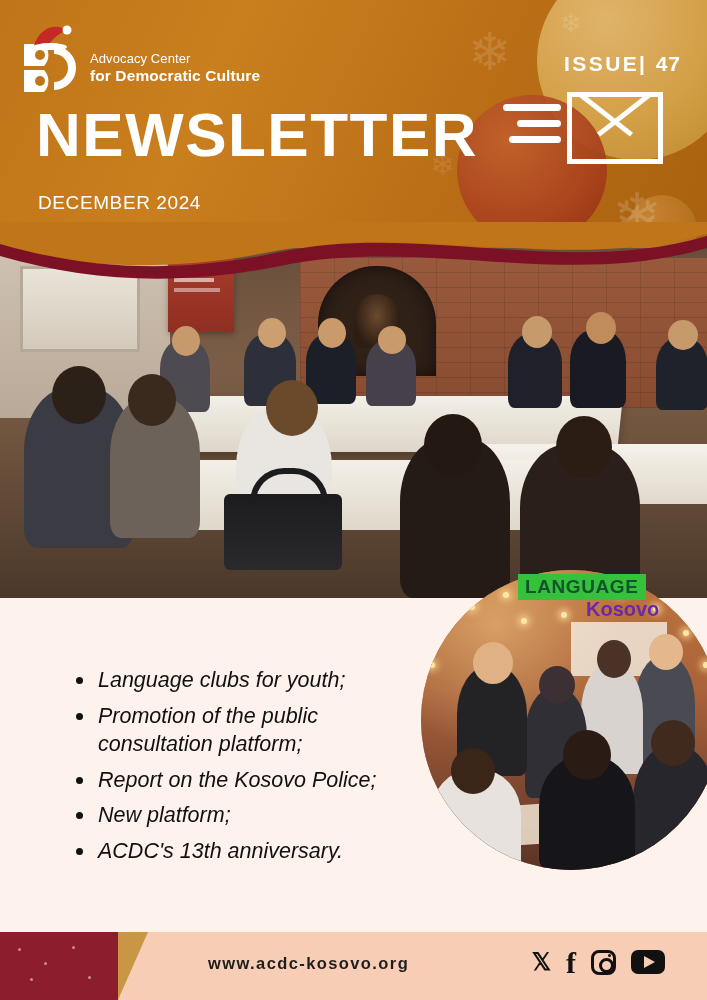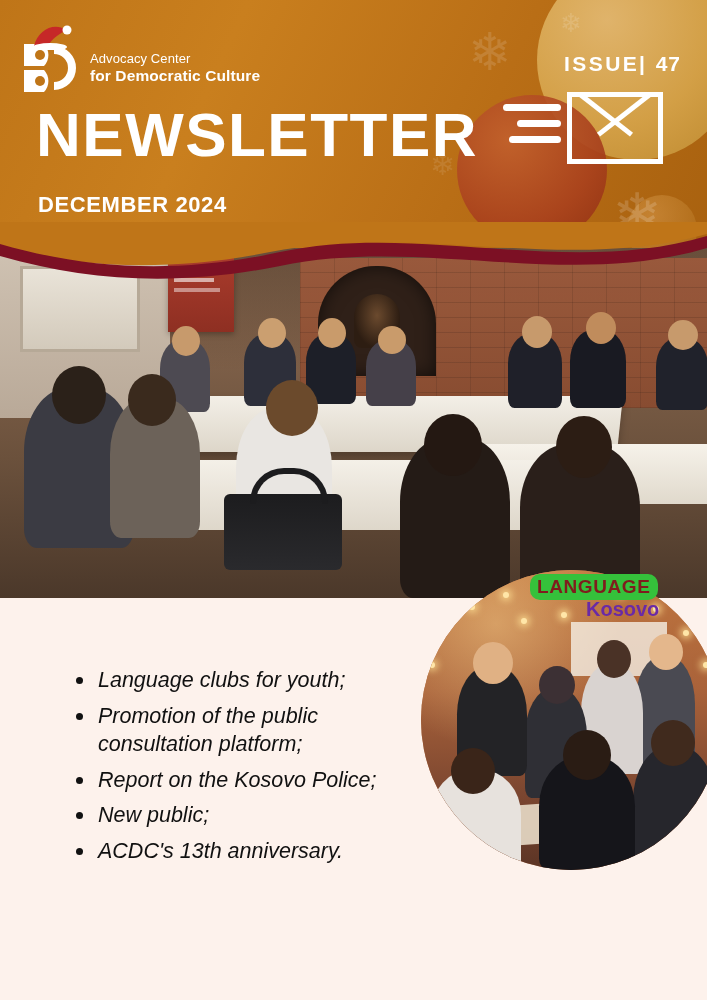--- a/index.html
+++ b/index.html
@@ -90,21 +90,21 @@
   .newsletter-title {
     position: absolute; left: 36px; top: 104px;
     color: #fff;
     font-size: 62px;
     font-weight: bold;
     letter-spacing: 1.5px;
     line-height: 1;
   }
   .date-line {
     position: absolute; left: 38px; top: 192px;
-    color: #fff; font-size: 22px; font-weight: bold; letter-spacing: .6px;
+    color: #fff; font-size: 19px; font-weight: normal; letter-spacing: .6px;
   }
   .env {
     position: absolute; right: 42px; top: 92px;
     width: 160px; height: 82px;
   }
   .env .speed {
     position: absolute; left: -2px; top: 12px;
     width: 62px;
   }
   .env .speed i {
@@ -323,29 +323,28 @@
   .c7h { left: 230px; top: 150px; width: 44px; height: 46px; background:#402a1d; }
   .pc-table {
     position: absolute; left: 70px; top: 232px; width: 150px; height: 40px;
     background: #e8dcc8; transform: rotate(-4deg); opacity: .9;
   }
   .pc-sign {
     position: absolute; left: 150px; top: 52px; width: 96px; height: 54px;
     background: rgba(250,248,240,.75);
   }
   .lang-badge {
-    position: absolute; left: 530px; top: 574px;
+    position: absolute; left: 518px; top: 574px;
     background: #35c13b;
-    color: #7f1d1d;
+    color: #14532d;
     font-size: 19px;
     font-weight: bold;
     letter-spacing: .6px;
     padding: 2px 7px;
     z-index: 9;
-    border-radius: 10px;
   }
   .clubs-badge {
     position: absolute; left: 586px; top: 598px;
     color: #6a2aa6;
     font-size: 20px;
     font-weight: bold;
     z-index: 9;
   }
 
   
@@ -508,21 +507,21 @@
     <path d="M0,0 L707,0 L707,12 C560,52 420,0 270,30 C170,50 80,46 0,26 Z" fill="#bf7518"></path>
     <path d="M0,22 C90,48 180,52 280,30 C420,0 565,56 707,14 L707,26 C565,68 420,14 280,44 C180,64 90,60 0,34 Z" fill="#7c1024"></path>
   </svg>
 
   <div class="content">
 
     <ul class="issue-list">
       <li>Language clubs for youth;</li>
       <li>Promotion of the public consultation platform;</li>
       <li>Report on the Kosovo Police;</li>
-      <li>New public;</li>
+      <li>New platform;</li>
       <li>ACDC's 13th anniversary.</li>
     </ul>
 
     <div class="photo-circle">
       <div class="pc-bg"></div>
       <div class="lights">
         <i style="left:16px;top:52px"></i>
           <i style="left:48px;top:34px"></i>
         <i style="left:82px;top:22px"></i>
           <i style="left:118px;top:16px"></i>
@@ -550,14 +549,34 @@
       <div class="pcperson c7"></div>
       <div class="pchead c7h"></div>
       <div class="pcperson c5"></div>
       <div class="pchead c5h"></div>
     </div>
   </div>
 
   <div class="lang-badge">LANGUAGE</div>
   <div class="clubs-badge">Kosovo</div>
 
+  <div class="footer">
+    <div class="footer-dark">
+      <span class="dot" style="left:18px;top:16px"></span>
+      <span class="dot" style="left:44px;top:30px"></span>
+      <span class="dot" style="left:72px;top:14px"></span>
+      <span class="dot" style="left:30px;top:46px"></span>
+      <span class="dot" style="left:88px;top:44px"></span>
+    </div>
+    <div class="site-url">www.acdc-kosovo.org</div>
+    <div class="socials">
+      <span class="s xtw">𝕏</span>
+      <span class="s fb">f</span>
+      <span class="s">
+          <span class="ig"></span>
+        </span>
+      <span class="s">
+          <span class="yt"></span>
+        </span>
+    </div>
+  </div>
 
 </div>
 
 </body></html>

